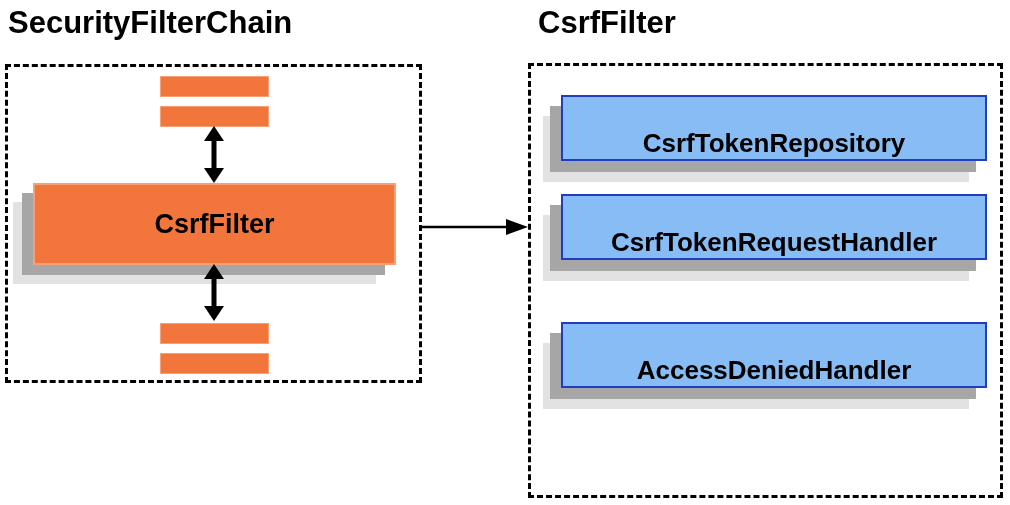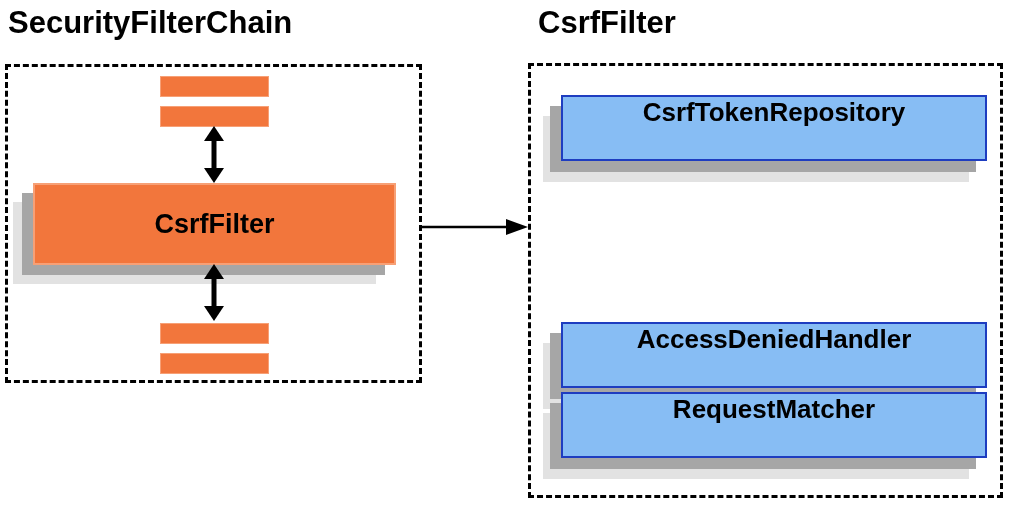--- a/index.html
+++ b/index.html
@@ -68,21 +68,21 @@
   .component-box {
     position: absolute;
     left: 561px;
     width: 422px;
     height: 62px;
     background: var(--blue-fill, #87bdf4);
     border: 2px solid var(--blue-border, #1e3dc0);
     box-shadow: -11px 11px 0 0 var(--shadow-dark, #a6a6a6),
                 -18px 21px 0 0 var(--shadow-light, #e2e2e2);
     display: flex;
-    align-items: flex-start;
+    align-items: flex-end;
     justify-content: center;
     font-size: 26px;
     font-weight: bold;
     color: #000000;
   }
   #component-0 { top: 95px; }
   #component-1 { top: 194px; }
   #component-2 { top: 294px; margin-top: 28px; }
   #component-3 { top: 392px; }
 
@@ -127,20 +127,20 @@
   <svg class="arrow-svg" id="flow-arrow" width="107" height="26" viewBox="0 0 107 26">
     <line x1="1" y1="13" x2="87" y2="13" stroke="#000000" stroke-width="2.5"></line>
     <polygon points="107,13 85,5 85,21" fill="#000000"></polygon>
   </svg>
 
   <div class="dashed-container" id="csrf-container"></div>
 
   <div class="component-box" id="component-0">
     <span>CsrfTokenRepository</span>
   </div>
+  <div class="component-box" id="component-1">
+    <span>CsrfTokenRequestHandler</span>
+  </div>
   <div class="component-box" id="component-2">
     <span>AccessDeniedHandler</span>
-  </div>
-  <div class="component-box" id="component-3">
-    <span>RequestMatcher</span>
   </div>
 
 </div>
 
 </body></html>

